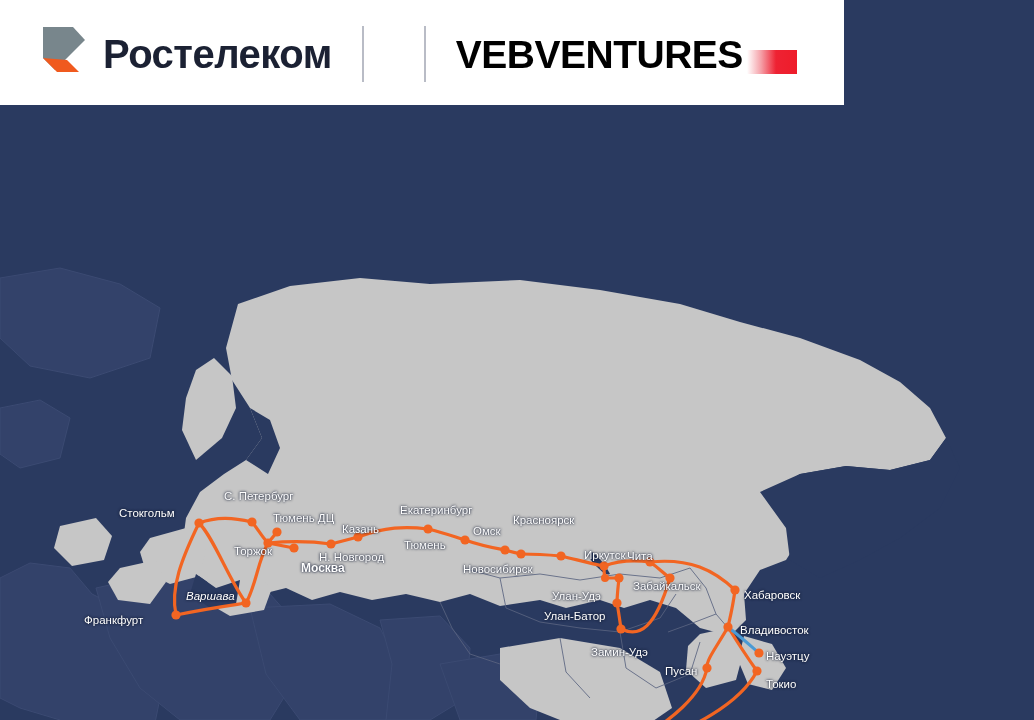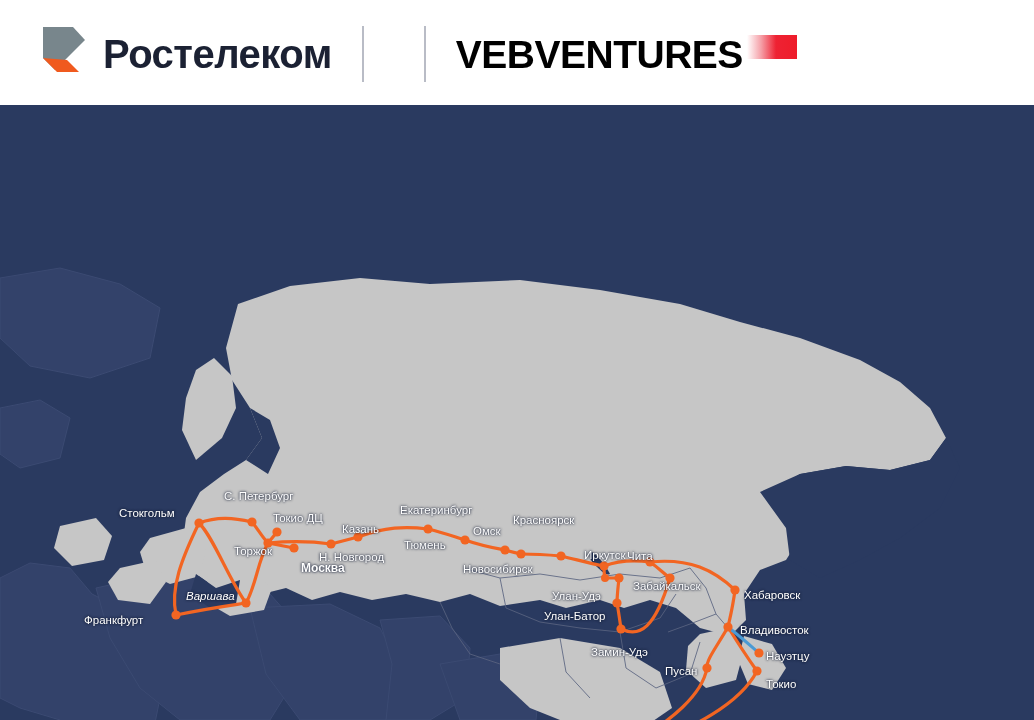--- a/index.html
+++ b/index.html
@@ -6,21 +6,21 @@
   html,body{margin:0;padding:0;}
   body{
     width:1034px;height:720px;overflow:hidden;
     background:#2a3a60;
     font-family:"Liberation Sans","DejaVu Sans",sans-serif;
   }
   #page{position:relative;width:1034px;height:720px;overflow:hidden;}
 
   
   #header{
-    position:absolute;left:0;top:0;width:1034px;height:108px;
+    position:absolute;left:0;top:0;width:844px;height:108px;
     background:#ffffff;
     display:flex;align-items:center;
     box-sizing:border-box;
   }
   #header::after{
     content:"";position:absolute;left:0;bottom:0;width:100%;height:3px;
     background:#2a3a60;
   }
   .brand-block{display:flex;align-items:center;height:100%;}
 
@@ -39,21 +39,21 @@
   .hdr-div{
     width:2px;height:56px;background:#b9bcc6;
     margin:0 30px;flex:0 0 auto;
   }
 
   .atlas-word{
     font-size:38px;font-weight:normal;color:#1b2133;
     letter-spacing:0px;line-height:1;white-space:nowrap;
   }
 
-  .veb-block{display:flex;align-items:flex-start;}
+  .veb-block{display:flex;align-items:flex-end;}
   .veb-word{
     font-size:39px;font-weight:bold;color:#000000;
     letter-spacing:-0.5px;line-height:1;white-space:nowrap;
     font-family:"Liberation Sans","DejaVu Sans",sans-serif;
   }
   .veb-flag{
     width:50px;height:24px;margin-left:4px;flex:0 0 auto;
     background:linear-gradient(90deg,#ffffff 0%,#f5a0a8 28%,#ee2233 58%,#ee1c2a 100%);
   }
 
@@ -232,21 +232,21 @@
           <circle cx="707" cy="560" r="4.6" fill="#f26522"></circle>
           <circle cx="643" cy="628" r="4.6" fill="#f26522"></circle>
         </g>
     </svg>
 
     <div id="labels">
         <div class="city-label" style="left: 84px; top: 483px; margin-top: 24px;">Франкфурт</div>
         <div class="city-label" style="left: 186px; top: 483px; font-style: italic;">Варшава</div>
         <div class="city-label" style="left: 119px; top: 400px;">Стокгольм</div>
         <div class="city-label" style="left: 224px; top: 383px;">С. Петербург</div>
-        <div class="city-label" style="left: 273px; top: 405px;">Токио ДЦ</div>
+        <div class="city-label" style="left: 273px; top: 405px;">Тюмень ДЦ</div>
         <div class="city-label" style="left: 234px; top: 438px;">Торжок</div>
         <div class="city-label bold" style="left: 301px; top: 454px;">Москва</div>
         <div class="city-label" style="left: 319px; top: 444px;">Н. Новгород</div>
         <div class="city-label" style="left: 342px; top: 416px;">Казань</div>
         <div class="city-label" style="left: 386px; top: 397px; margin-left: 14px;">Екатеринбург</div>
         <div class="city-label" style="left: 404px; top: 432px;">Тюмень</div>
         <div class="city-label" style="left: 473px; top: 418px;">Омск</div>
         <div class="city-label" style="left: 463px; top: 456px;">Новосибирск</div>
         <div class="city-label" style="left: 513px; top: 407px;">Красноярск</div>
         <div class="city-label" style="left: 572px; top: 442px; padding-left: 12px;">Иркутск</div>

